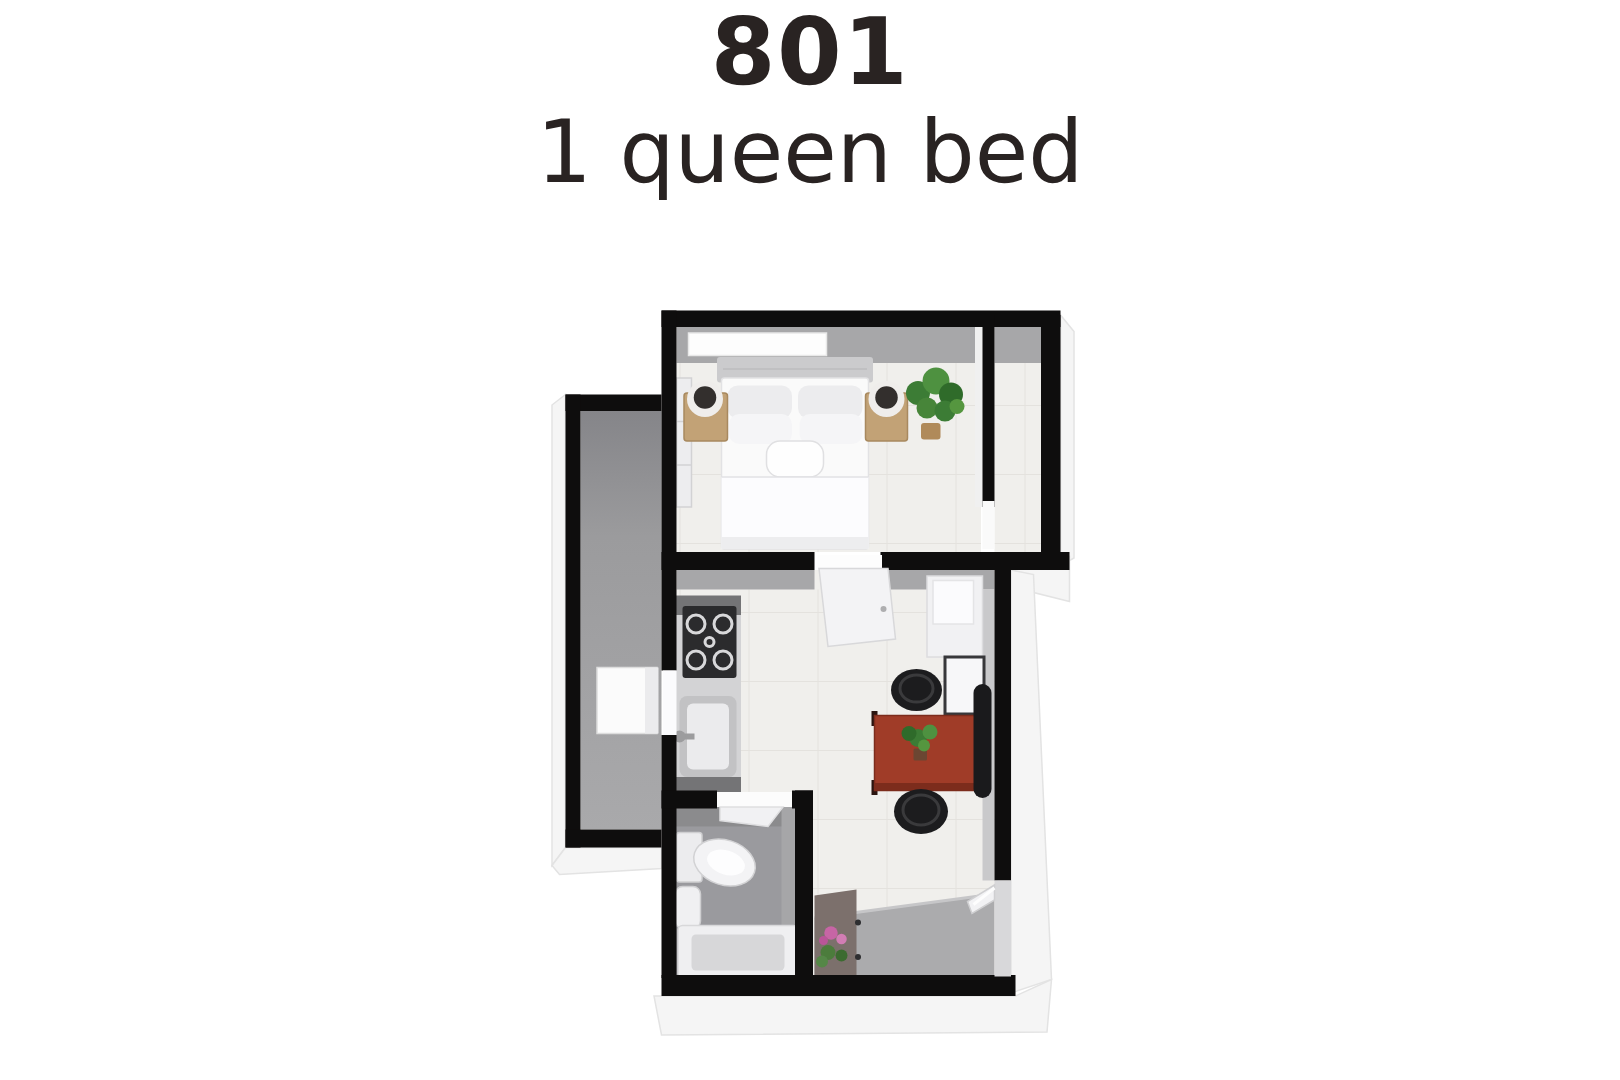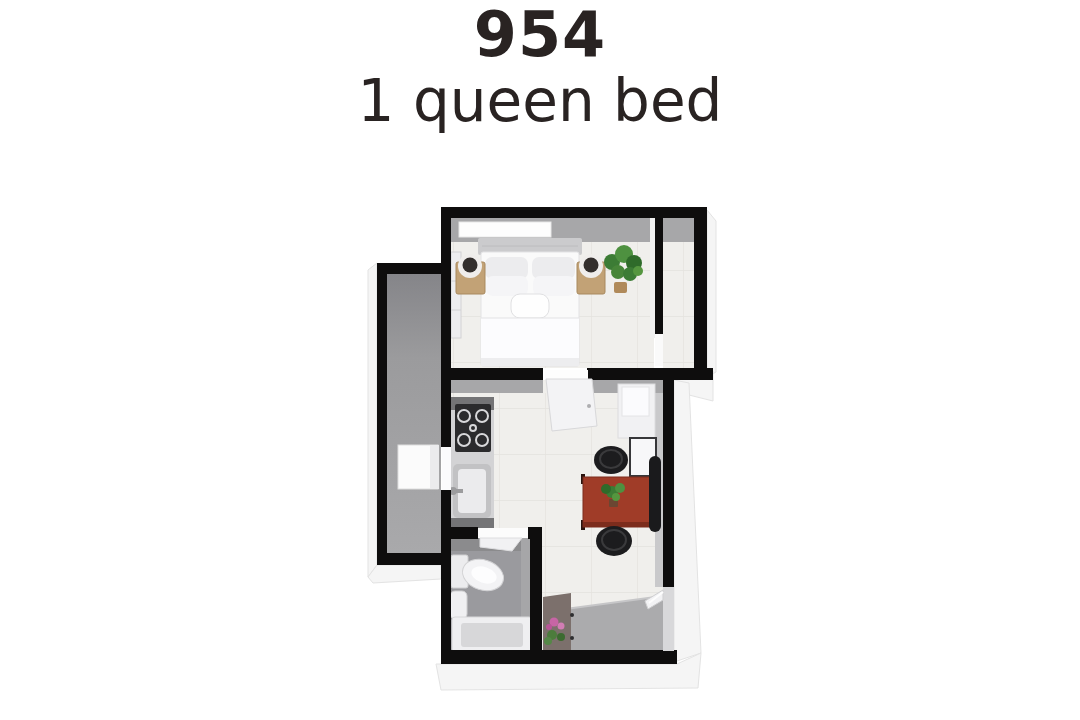--- a/index.html
+++ b/index.html
@@ -11,21 +11,21 @@
   .title{font-size:62px;font-weight:700;line-height:70px;letter-spacing:1px;margin:0;}
   .subtitle{font-size:58px;font-weight:400;line-height:62px;margin:0;}
   svg.plan{position:absolute;left:0;top:0;}
 </style>
 </head>
 <body>
 
 <div class="canvas">
 
   <div class="header">
-    <div class="title" style="color:#292322;">954</div>
+    <div class="title" style="color:#292322;">801</div>
     <div class="subtitle" style="color:#292322;">1 queen bed</div>
   </div>
 
   <svg class="plan" width="1080" height="720" viewBox="0 0 1080 720">
     <defs>
       <pattern id="tiles" width="46" height="46" x="453" y="224" patternUnits="userSpaceOnUse">
         <path d="M46 0 H0 V46" fill="none" stroke="#e4e2de" stroke-width="1.4"></path>
       </pattern>
       <linearGradient id="balconyGrad" x1="0" y1="0" x2="0" y2="1">
         <stop offset="0" stop-color="#858589"></stop>

